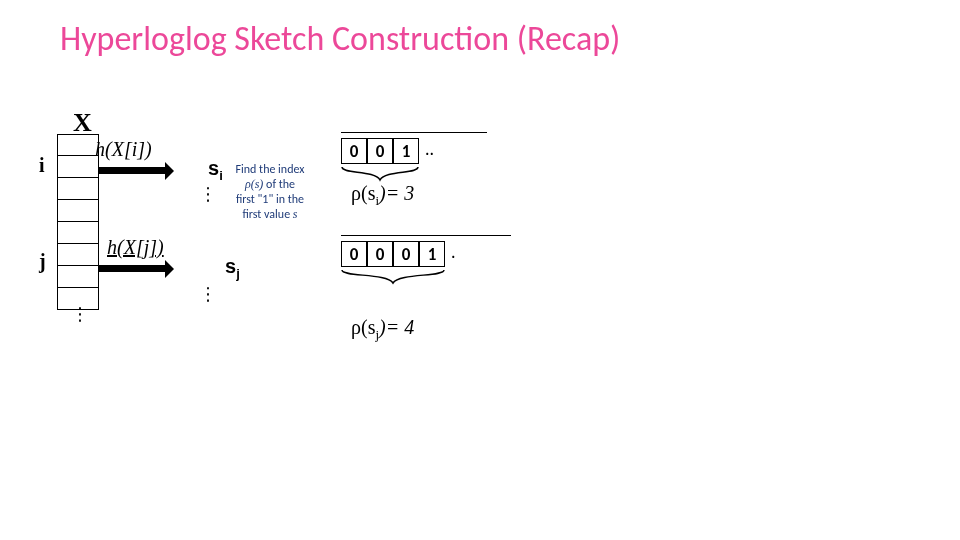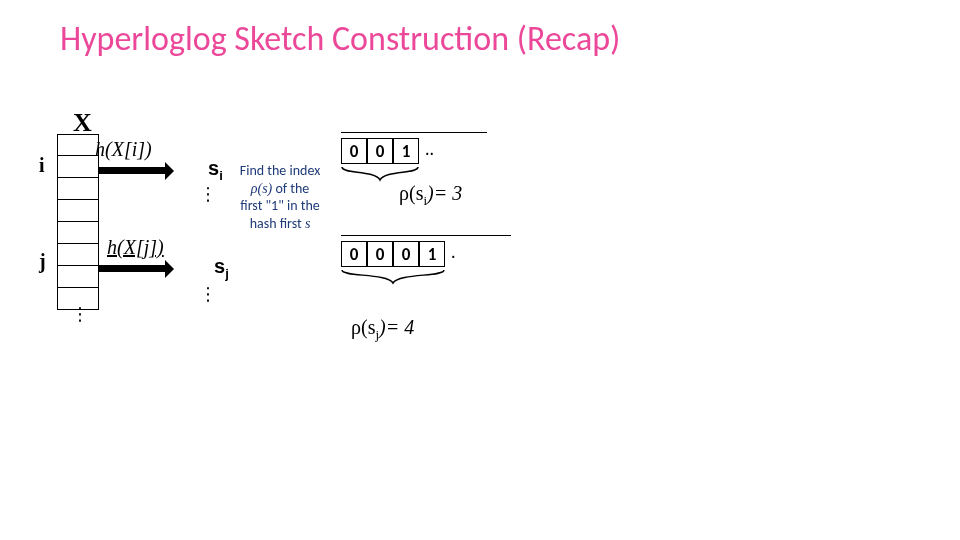--- a/index.html
+++ b/index.html
@@ -93,36 +93,36 @@
   .h-j { left: 52px; top: 126px; text-decoration: underline; }
   .s-lbl {
     position: absolute;
     font-weight: 700;
     font-size: 20px;
     font-family: Arial, sans-serif;
     margin-left: 19px;
   }
   .s-lbl sub { font-size: 13px; }
   .s-i { left: 134px; top: 47px; }
-  .s-j { left: 140px; top: 145px; text-align: right; }
+  .s-j { left: 151px; top: 145px; text-align: right; }
   .vdots-s {
     position: absolute;
     left: 144px;
     font-size: 18px;
     line-height: 0.55;
   }
   .vdots-s1 { top: 80px; }
   .vdots-s2 { top: 180px; }
   
   .explain {
     position: absolute;
-    left: 170px;
+    left: 160px;
     top: 52px;
     width: 110px;
-    font-size: 14px;
+    font-size: 12px;
     text-align: center;
     color: #1f3b78;
     font-family: Calibri, Arial, sans-serif;
     line-height: 1.25;
   }
   .explain .it { font-style: italic; font-family: "Times New Roman", serif; }
   
   .bitrow {
     position: absolute;
     display: flex;
@@ -161,21 +161,21 @@
   .brace-i { left: 286px; top: 56px; width: 78px; }
   .brace-j { left: 286px; top: 159px; width: 104px; }
   .rho-line {
     position: absolute;
     font-family: "Times New Roman", serif;
     font-size: 20px;
     font-style: italic;
   }
   .rho-line .rho { font-style: normal; }
   .rho-line sub { font-size: 13px; font-style: normal; }
-  .rho-i { left: 296px; top: 72px; margin-left: 48px; }
+  .rho-i { left: 296px; top: 72px; }
   .rho-j { left: 296px; top: 176px; margin-top: 30px; }
 </style>
 </head>
 <body>
 
 <div class="title">Hyperloglog Sketch Construction (Recap)</div>
 
 <div class="diagram">
 
   <div class="x-label">X</div>
@@ -202,21 +202,21 @@
   <div class="h-lbl h-j"><span class="h-it">h(X[j])</span></div>
   <div class="arrow arrow-j"></div>
   <div class="s-lbl s-j"><span>s</span><sub>j</sub></div>
 
   <div class="vdots-s vdots-s2">⋮</div>
 
   <div class="explain">
     <span>Find the index</span><br>
     <span class="it">ρ(s)</span><span> of the</span><br>
     <span>first "1" in the</span><br>
-    <span>hash first </span><span class="it">s</span>
+    <span>first value </span><span class="it">s</span>
   </div>
 
   <div class="bits-top-line bits-i-top"></div>
   <div class="bitrow bits-i">
     <div class="bit">0</div>
     <div class="bit">0</div>
     <div class="bit">1</div>
     <div class="dots">..</div>
   </div>
   <div class="brace brace-i">

